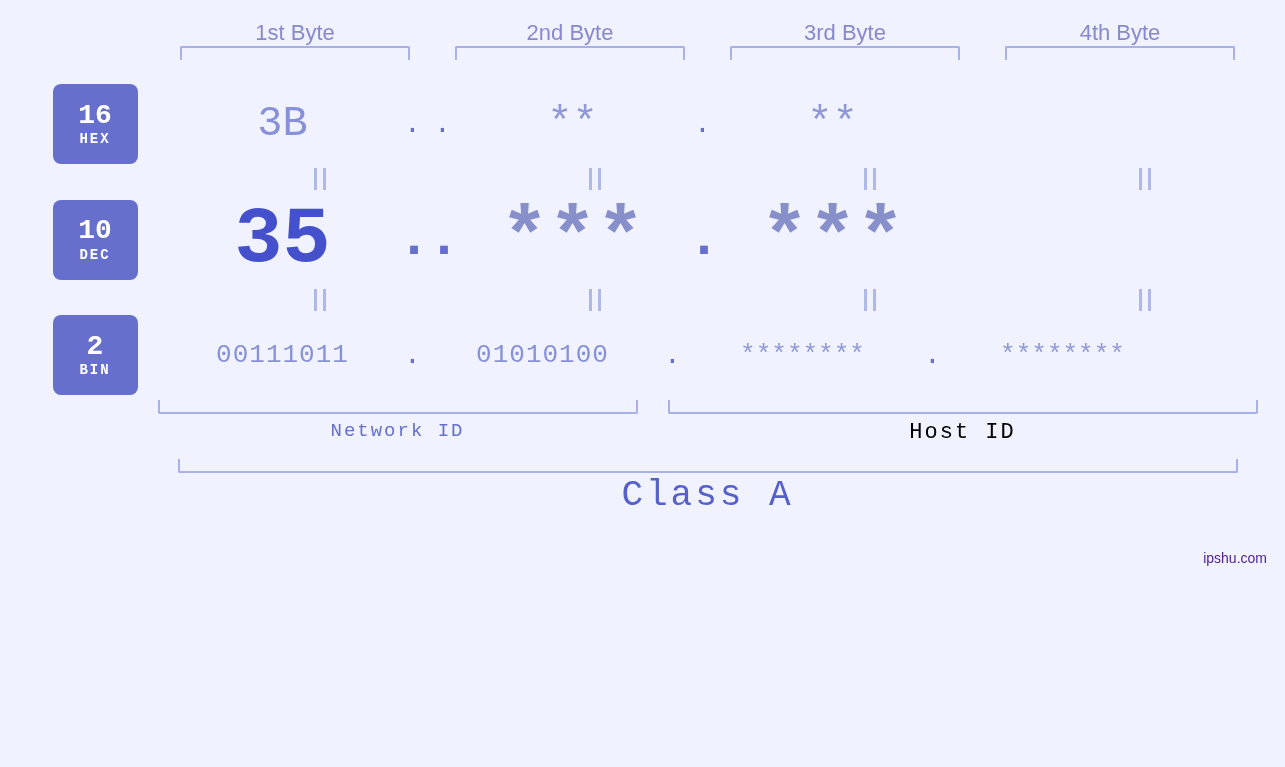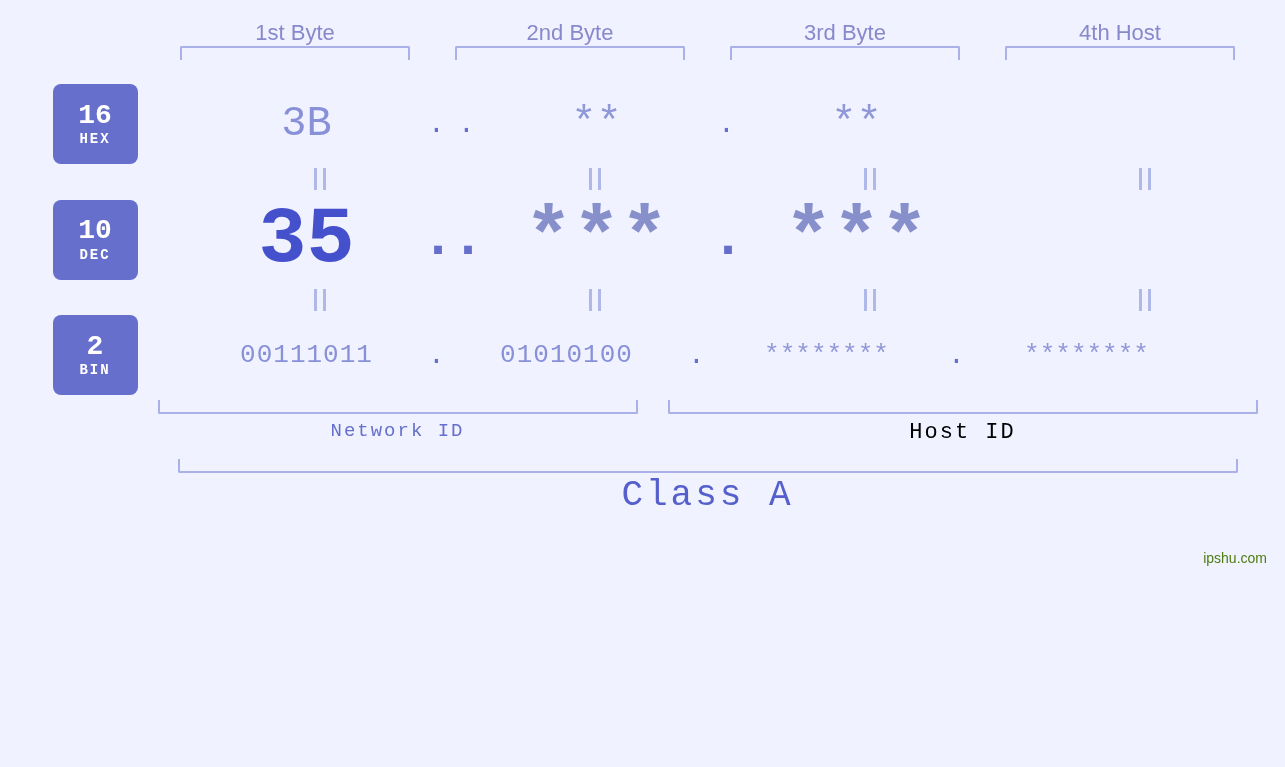--- a/index.html
+++ b/index.html
@@ -64,21 +64,20 @@
       flex-direction: column;
       width: 1260px;
       padding-left: 40px;
     }
 
     .data-row {
       display: flex;
       align-items: center;
       width: 100%;
       margin-bottom: 0;
-      gap: 24px;
     }
 
     
     .badge {
       width: 85px;
       height: 80px;
       background: #6670cc;
       border-radius: 8px;
       display: flex;
       flex-direction: column;
@@ -252,21 +251,21 @@
       text-align: center;
       color: #5560cc;
       font-size: 36px;
       letter-spacing: 3px;
     }
 
     .watermark {
       position: absolute;
       bottom: 12px;
       right: 18px;
-      color: #4d7c0f;
+      color: #4c1d95;
       font-size: 14px;
       font-family: Arial, sans-serif;
     }
 
     
     .masked {
       color: #9098d8;
       font-size: 42px;
     }
     .masked-dec {
@@ -285,21 +284,21 @@
   </style>
 </head>
 <body>
 
 <div class="main-container">
 
   <div class="byte-headers">
     <div class="byte-header">1st Byte</div>
     <div class="byte-header">2nd Byte</div>
     <div class="byte-header">3rd Byte</div>
-    <div class="byte-header">4th Host</div>
+    <div class="byte-header">4th Byte</div>
   </div>
 
   <div class="bracket-row">
     <div class="bracket"></div>
     <div class="bracket"></div>
     <div class="bracket"></div>
     <div class="bracket"></div>
   </div>
 
   <div class="rows-wrapper">

